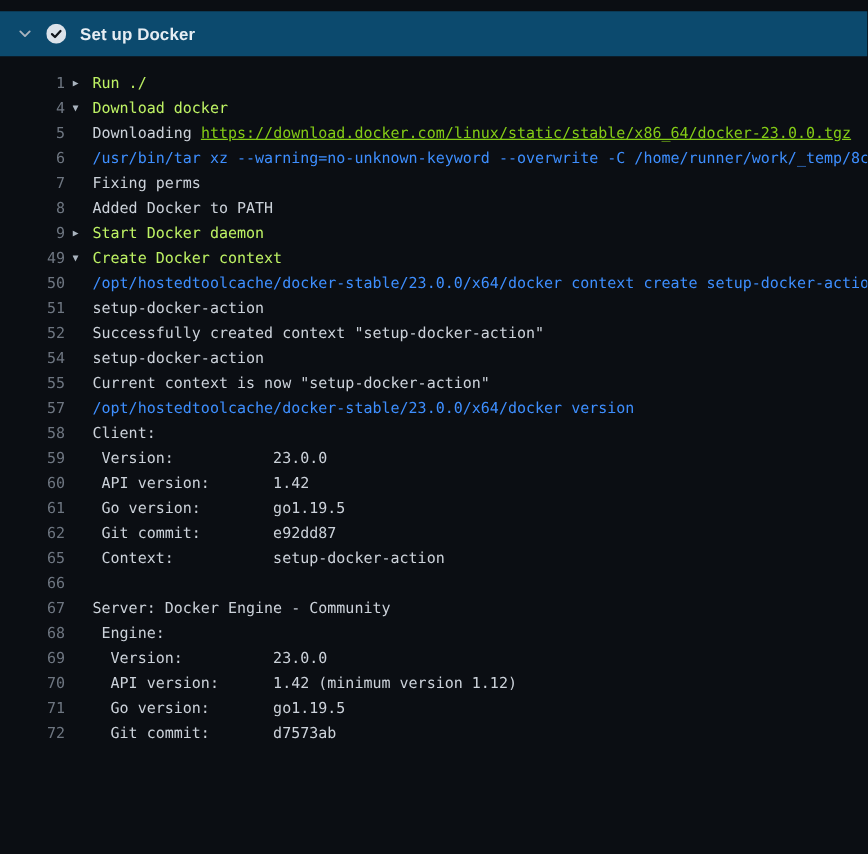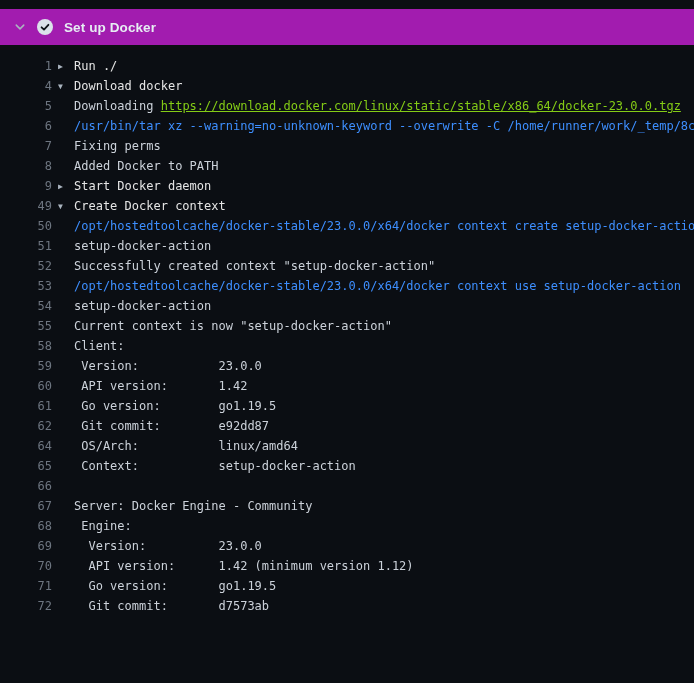--- a/index.html
+++ b/index.html
@@ -4,21 +4,21 @@
 <style>
   * { margin:0; padding:0; box-sizing:border-box; }
   html,body { width:694px; height:683px; overflow:hidden; }
   body {
     background:#0b0e13;
     font-family:"Liberation Sans", sans-serif;
   }
   .step-header {
     margin-top:9px;
     height:36px;
-    background:#a21caf;
+    background:#0c4a6e;
     display:flex;
     align-items:center;
     padding:0 14px;
     gap:11px;
     cursor:pointer;
   }
   .chevron-wrap { display:flex; align-items:center; }
   .step-title {
     color:#e6edf3;
     font-size:13.5px;
@@ -52,21 +52,21 @@
     white-space:pre;
   }
   .indent { padding-left:16px; }
   .arrow {
     display:inline-block;
     width:16px;
     color:#aab4bf;
     font-size:8px;
     vertical-align:1px;
   }
-  .group-title { color:#e5e5e5; }
+  .group-title { color:#bef264; }
   .cmd { color:#3e8fff; }
   .log-link {
     color:#84cc16;
     text-decoration:underline;
     cursor:pointer;
   }
 </style>
 </head>
 <body>
 
@@ -90,29 +90,28 @@
     <div class="log-line"><span class="num">4</span><span class="content"><span class="arrow">▼</span><span class="group-title">Download docker</span></span></div>
     <div class="log-line"><span class="num">5</span><span class="content indent"><span>Downloading </span><span class="log-link">https://download.docker.com/linux/static/stable/x86_64/docker-23.0.0.tgz</span></span></div>
     <div class="log-line"><span class="num">6</span><span class="content indent cmd">/usr/bin/tar xz --warning=no-unknown-keyword --overwrite -C /home/runner/work/_temp/8c9</span></div>
     <div class="log-line"><span class="num">7</span><span class="content indent">Fixing perms</span></div>
     <div class="log-line"><span class="num">8</span><span class="content indent">Added Docker to PATH</span></div>
     <div class="log-line"><span class="num">9</span><span class="content"><span class="arrow">▶</span><span class="group-title">Start Docker daemon</span></span></div>
     <div class="log-line"><span class="num">49</span><span class="content"><span class="arrow">▼</span><span class="group-title">Create Docker context</span></span></div>
     <div class="log-line"><span class="num">50</span><span class="content indent cmd">/opt/hostedtoolcache/docker-stable/23.0.0/x64/docker context create setup-docker-action</span></div>
     <div class="log-line"><span class="num">51</span><span class="content indent">setup-docker-action</span></div>
     <div class="log-line"><span class="num">52</span><span class="content indent">Successfully created context "setup-docker-action"</span></div>
-    <div class="log-line"><span class="num">53</span><span class="content indent cmd">/opt/hostedtoolcache/docker-stable/23.0.0/x64/docker context use setup-docker-action</span></div>
     <div class="log-line"><span class="num">54</span><span class="content indent">setup-docker-action</span></div>
     <div class="log-line"><span class="num">55</span><span class="content indent">Current context is now "setup-docker-action"</span></div>
+    <div class="log-line"><span class="num">57</span><span class="content indent cmd">/opt/hostedtoolcache/docker-stable/23.0.0/x64/docker version</span></div>
     <div class="log-line"><span class="num">58</span><span class="content indent">Client:</span></div>
     <div class="log-line"><span class="num">59</span><span class="content indent"> Version:           23.0.0</span></div>
     <div class="log-line"><span class="num">60</span><span class="content indent"> API version:       1.42</span></div>
     <div class="log-line"><span class="num">61</span><span class="content indent"> Go version:        go1.19.5</span></div>
     <div class="log-line"><span class="num">62</span><span class="content indent"> Git commit:        e92dd87</span></div>
-    <div class="log-line"><span class="num">64</span><span class="content indent"> OS/Arch:           linux/amd64</span></div>
     <div class="log-line"><span class="num">65</span><span class="content indent"> Context:           setup-docker-action</span></div>
     <div class="log-line"><span class="num">66</span><span class="content indent"></span></div>
     <div class="log-line"><span class="num">67</span><span class="content indent">Server: Docker Engine - Community</span></div>
     <div class="log-line"><span class="num">68</span><span class="content indent"> Engine:</span></div>
     <div class="log-line"><span class="num">69</span><span class="content indent">  Version:          23.0.0</span></div>
     <div class="log-line"><span class="num">70</span><span class="content indent">  API version:      1.42 (minimum version 1.12)</span></div>
     <div class="log-line"><span class="num">71</span><span class="content indent">  Go version:       go1.19.5</span></div>
     <div class="log-line"><span class="num">72</span><span class="content indent">  Git commit:       d7573ab</span></div>
   </div>
 

